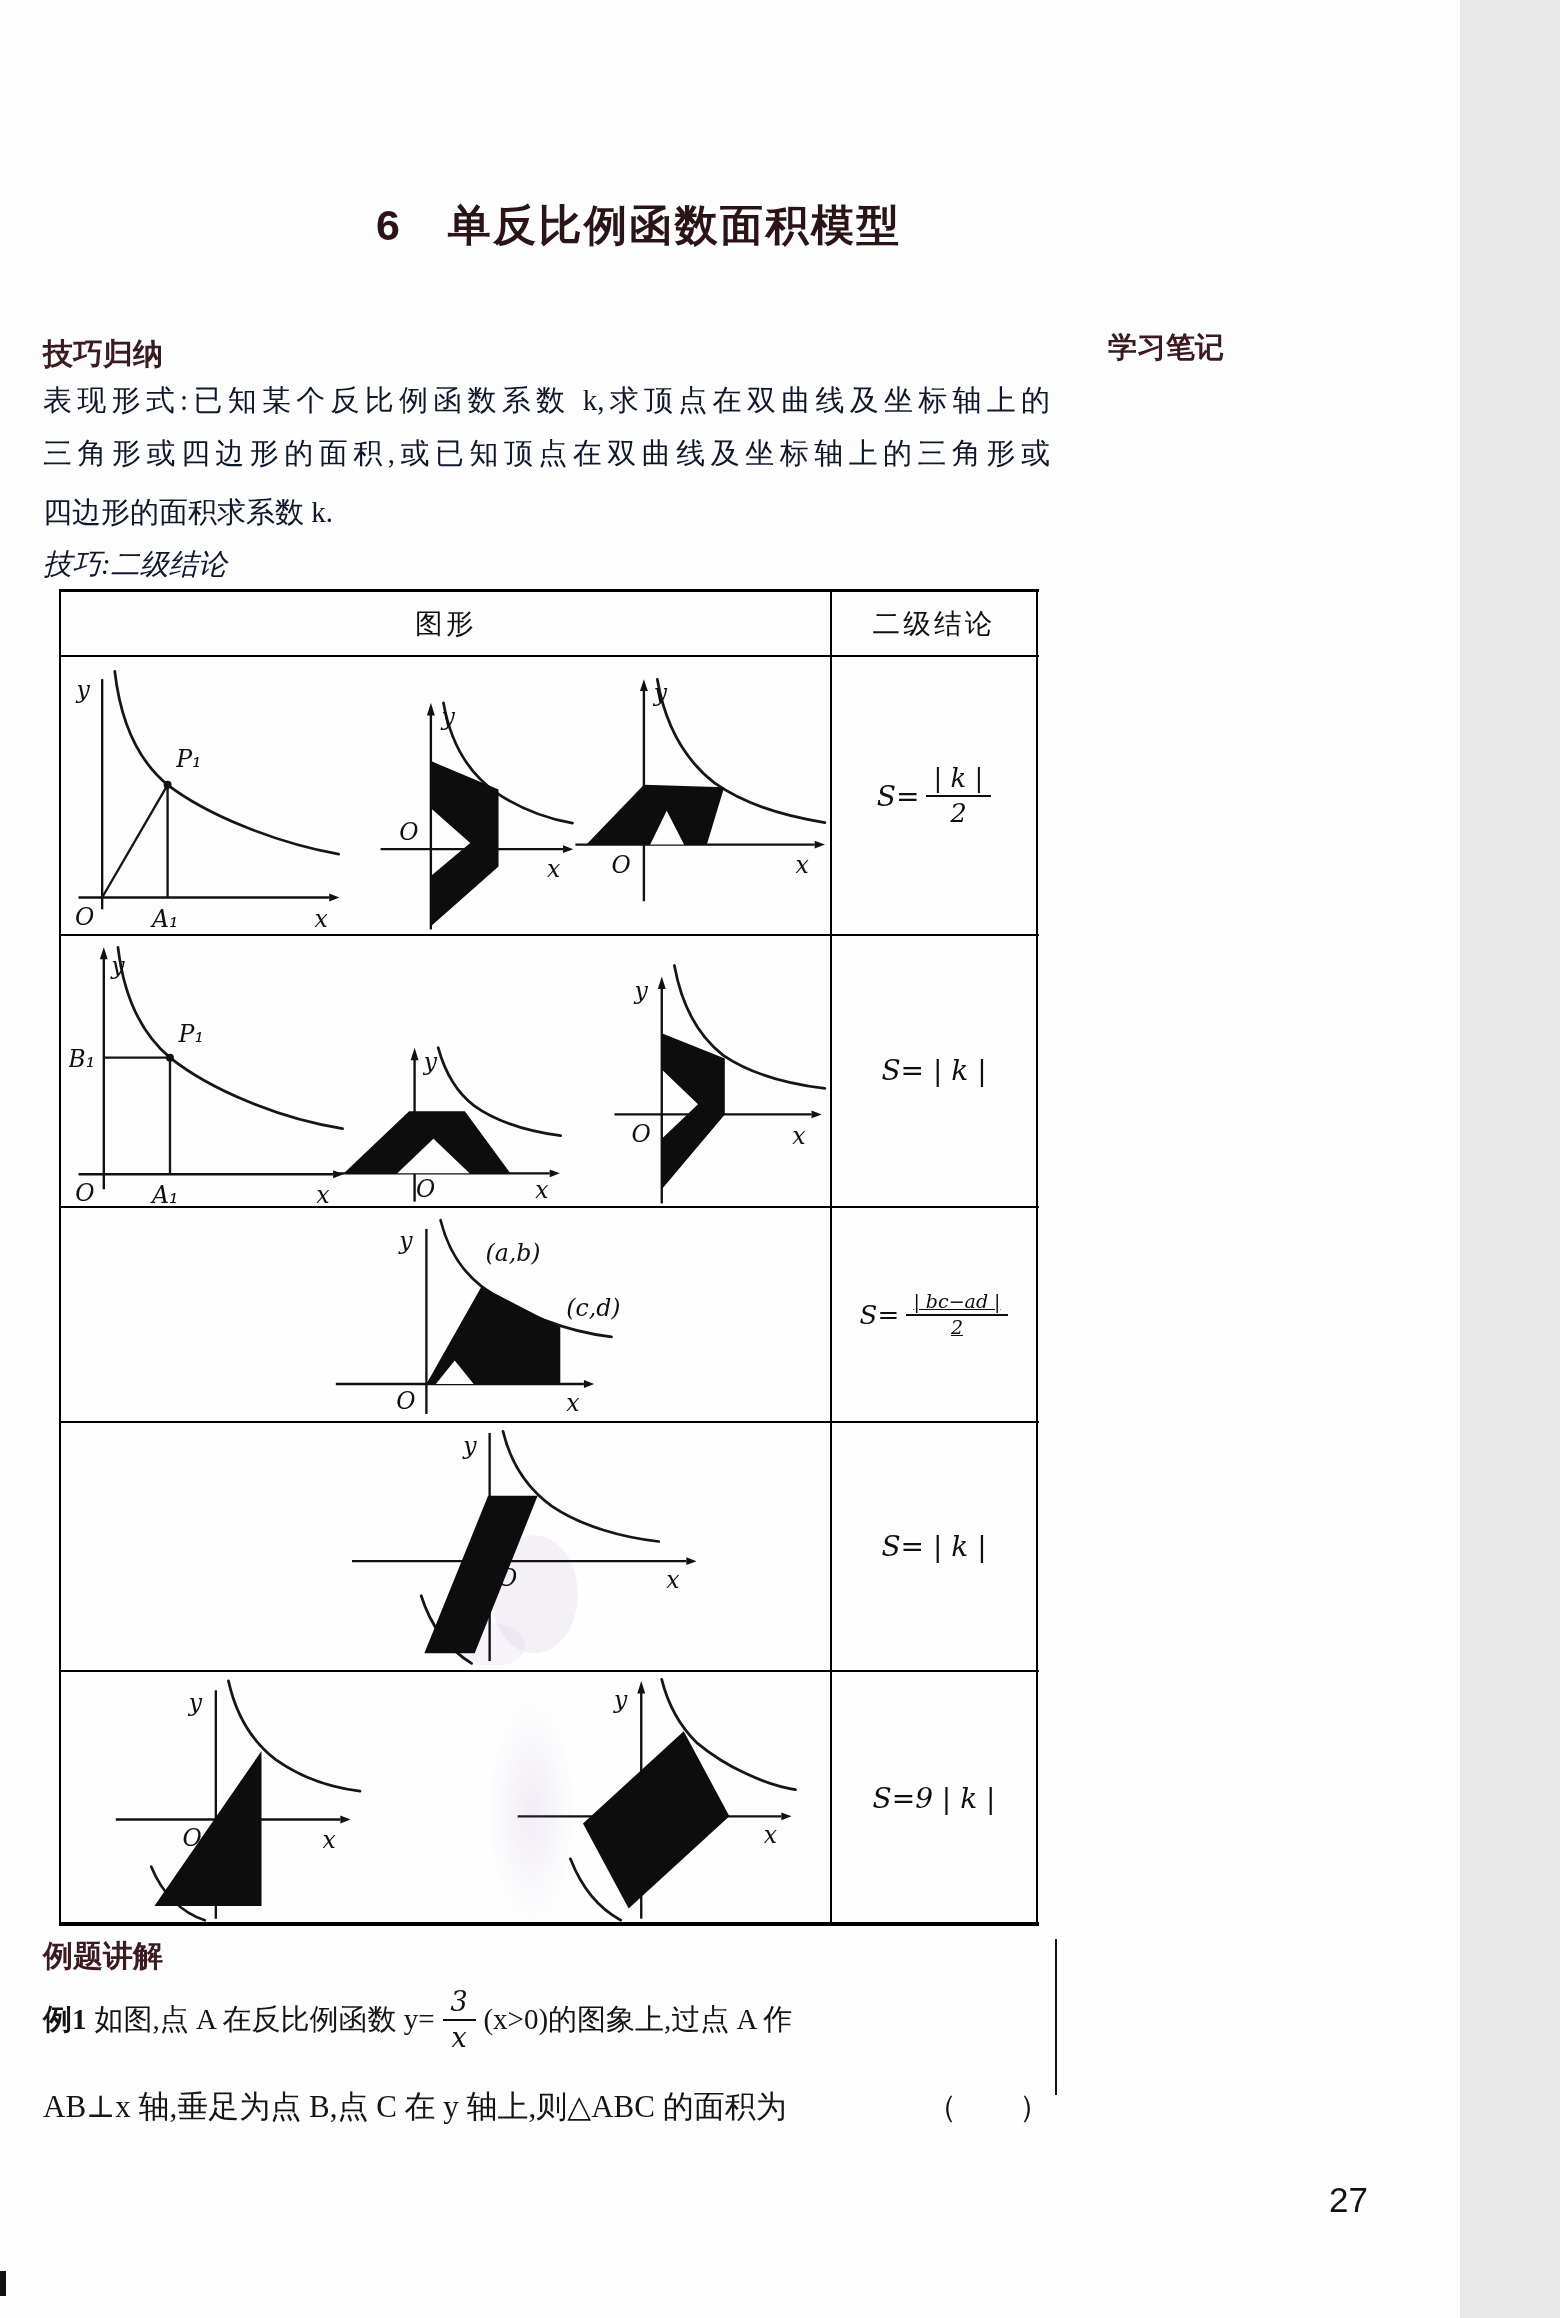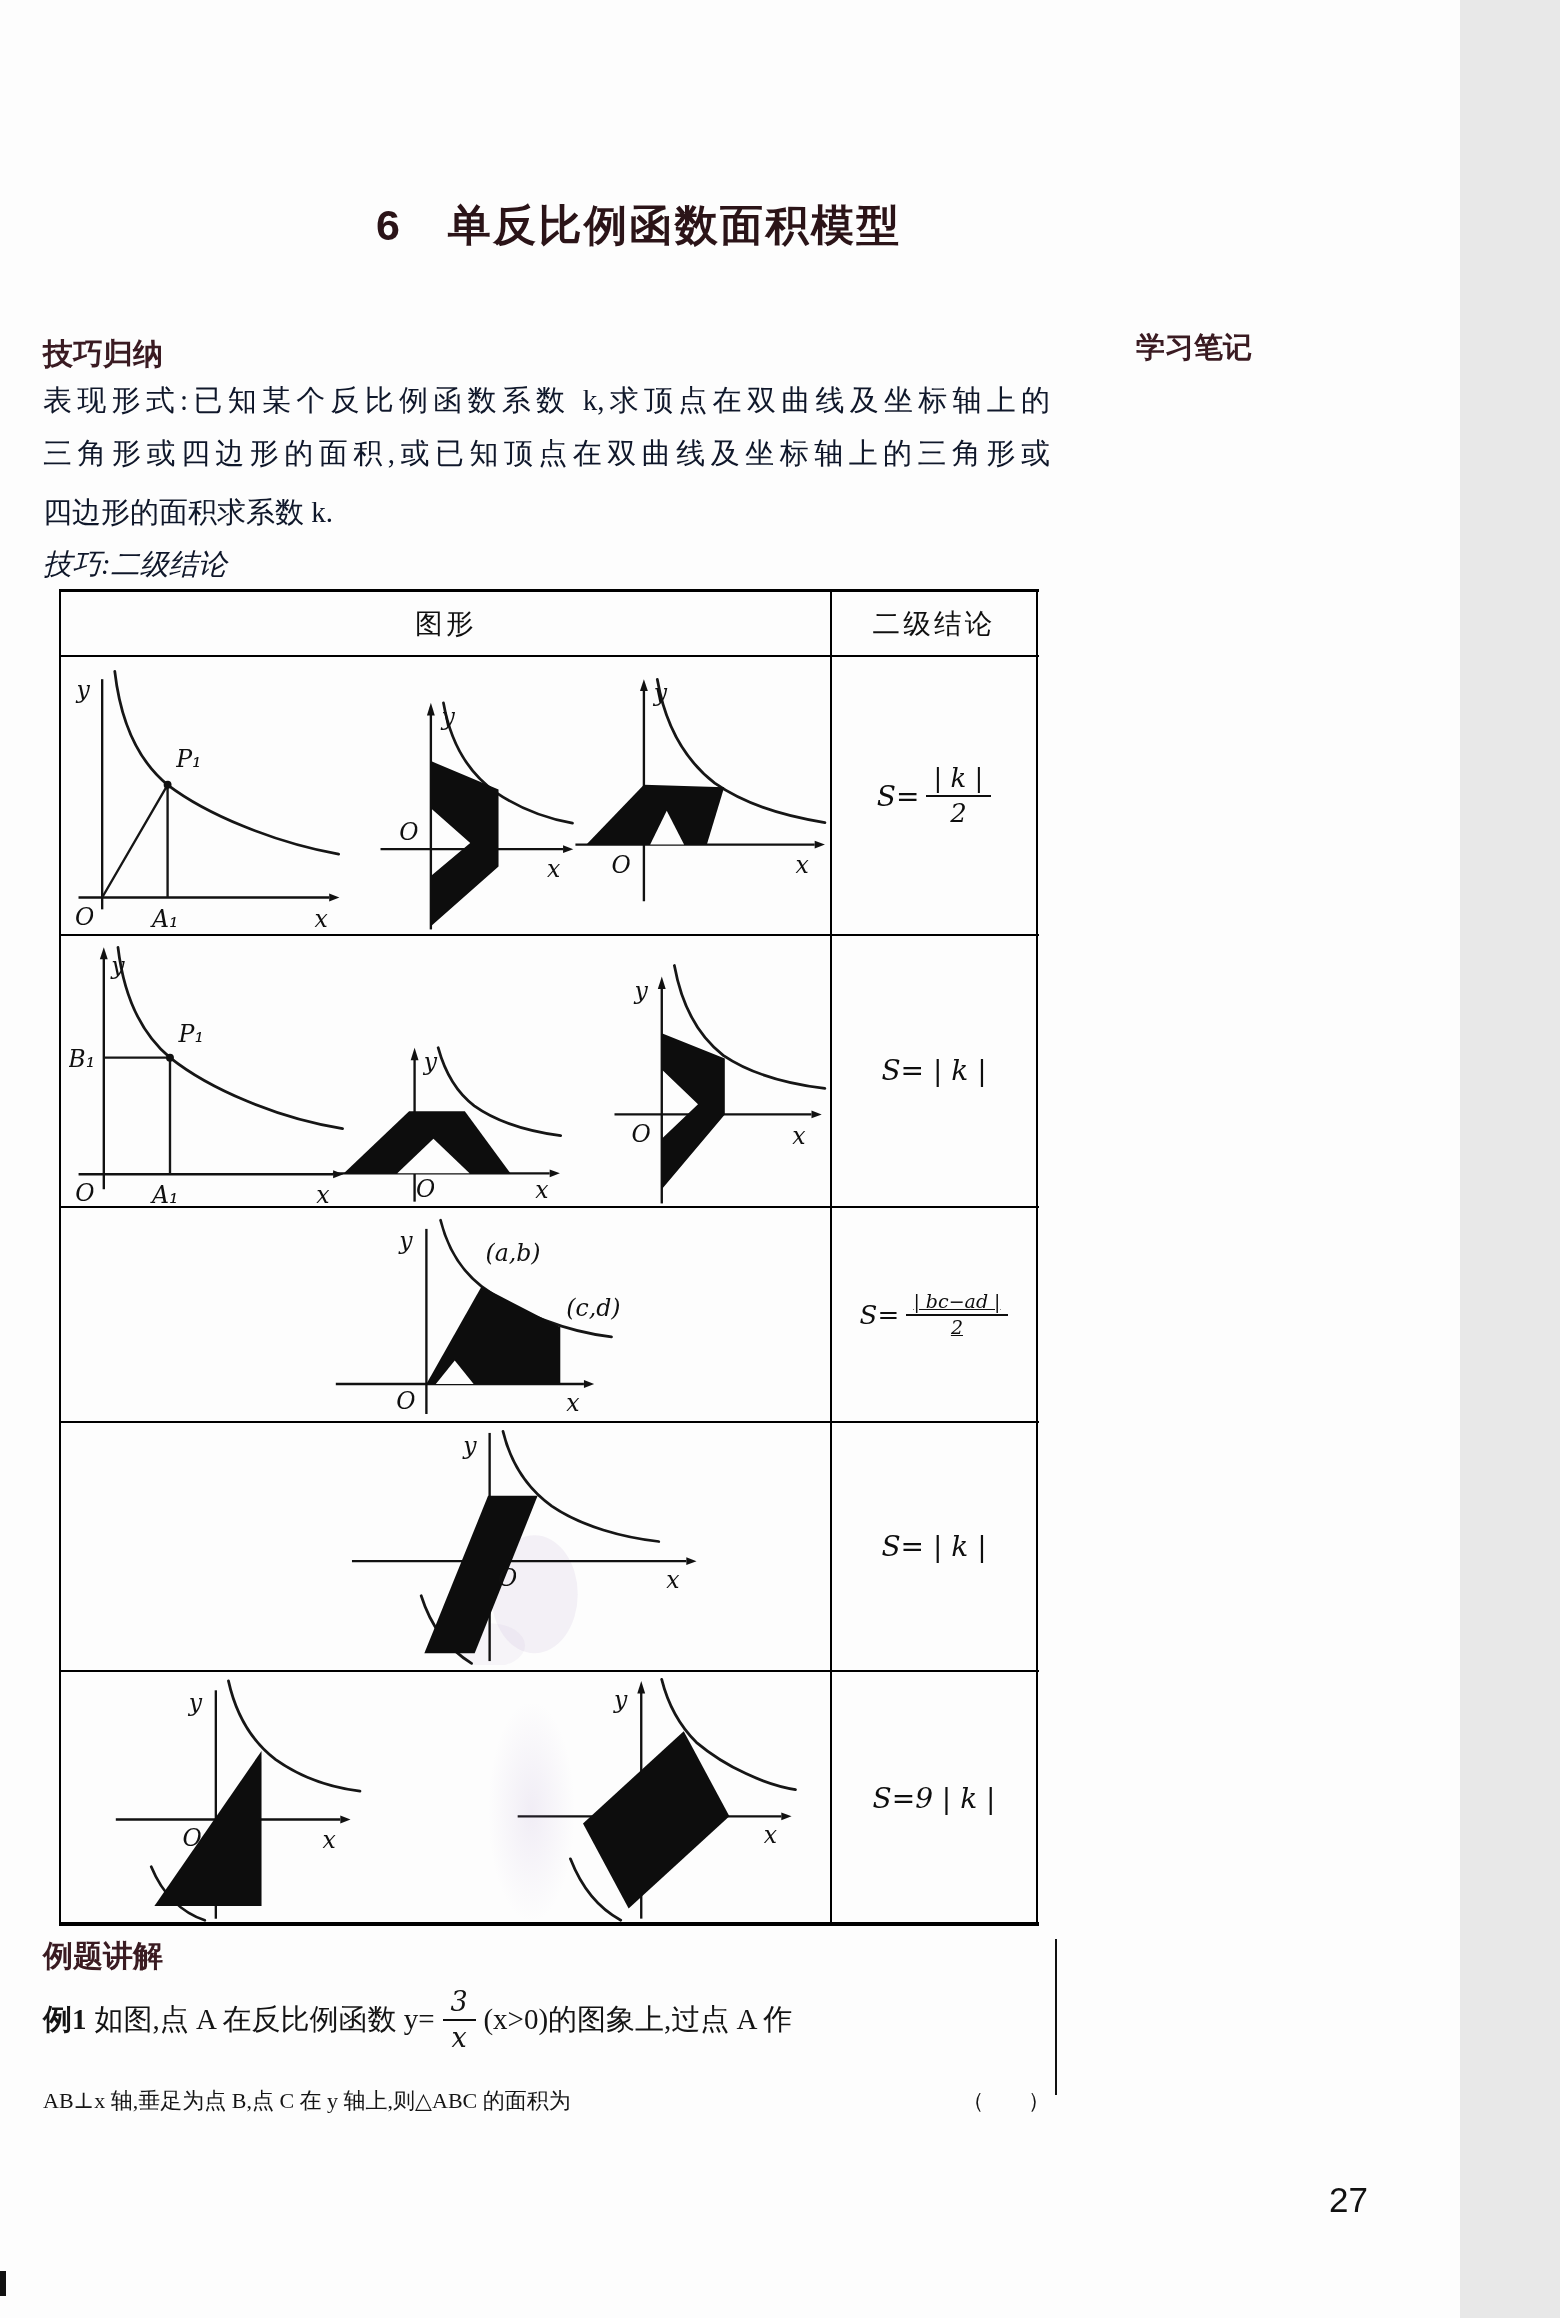--- a/index.html
+++ b/index.html
@@ -35,21 +35,21 @@
   svg .ah{fill:#111;stroke:none;}
   .smudge{background:radial-gradient(closest-side,rgba(150,120,190,0.12),rgba(150,120,190,0));}
 </style>
 </head>
 <body>
 
 <div id="page">
 
   <div class="abs title" style="left:376px;top:197px;">6　单反比例函数面积模型</div>
 
-  <div class="abs h-maroon" style="left:1136px;top:328px;font-size:29px;">学习笔记</div>
+  <div class="abs h-maroon" style="left:1108px;top:328px;font-size:29px;">学习笔记</div>
 
   <div class="abs h-maroon" style="left:43px;top:334px;">技巧归纳</div>
   <div class="abs bodyline just" style="left:43px;top:386px;">表现形式:已知某个反比例函数系数 k,求顶点在双曲线及坐标轴上的</div>
   <div class="abs bodyline just" style="left:43px;top:439px;">三角形或四边形的面积,或已知顶点在双曲线及坐标轴上的三角形或</div>
   <div class="abs bodyline" style="left:43px;top:493px;">四边形的面积求系数 k.</div>
   <div class="abs bodyline" style="left:43px;top:545px;font-style:italic;">技巧:二级结论</div>
 
   <div class="abs" style="left:59px;top:589px;width:980px;height:1337px;">
 
     <div class="tbl-line" style="left:0;top:0;width:980px;height:3.2px;"></div>
@@ -229,21 +229,21 @@
   <div class="abs exline" style="left:43px;top:1971px;height:98px;">
     <span class="exlabel">例1</span>
     <span>如图,点 A 在反比例函数 y=</span>
     <span class="frac" style="font-size:27px;font-family:'DejaVu Serif',serif;font-style:italic;margin:0 7.9px;">
       <span class="num">3</span>
       <span class="den">x</span>
     </span>
     <span>(x&gt;0)的图象上,过点 A 作</span>
   </div>
 
-  <div class="abs" style="left:43px;top:2086px;width:1007px;display:flex;justify-content:space-between;font-size:22px;">
+  <div class="abs" style="left:43px;top:2086px;width:1007px;display:flex;justify-content:space-between;font-size:31px;">
     <span>AB⊥x 轴,垂足为点 B,点 C 在 y 轴上,则△ABC 的面积为</span>
     <span>（　　）</span>
   </div>
 
   <div class="abs" style="left:1055px;top:1939px;width:2.4px;height:156px;background:#111;"></div>
 
   <div class="abs smudge" style="left:488px;top:1701px;width:87px;height:221px;"></div>
 
   <div class="abs" style="left:1329px;top:2172px;font-family:'Liberation Sans',sans-serif;font-size:35px;color:#111;margin-top:8px;">27</div>
 

